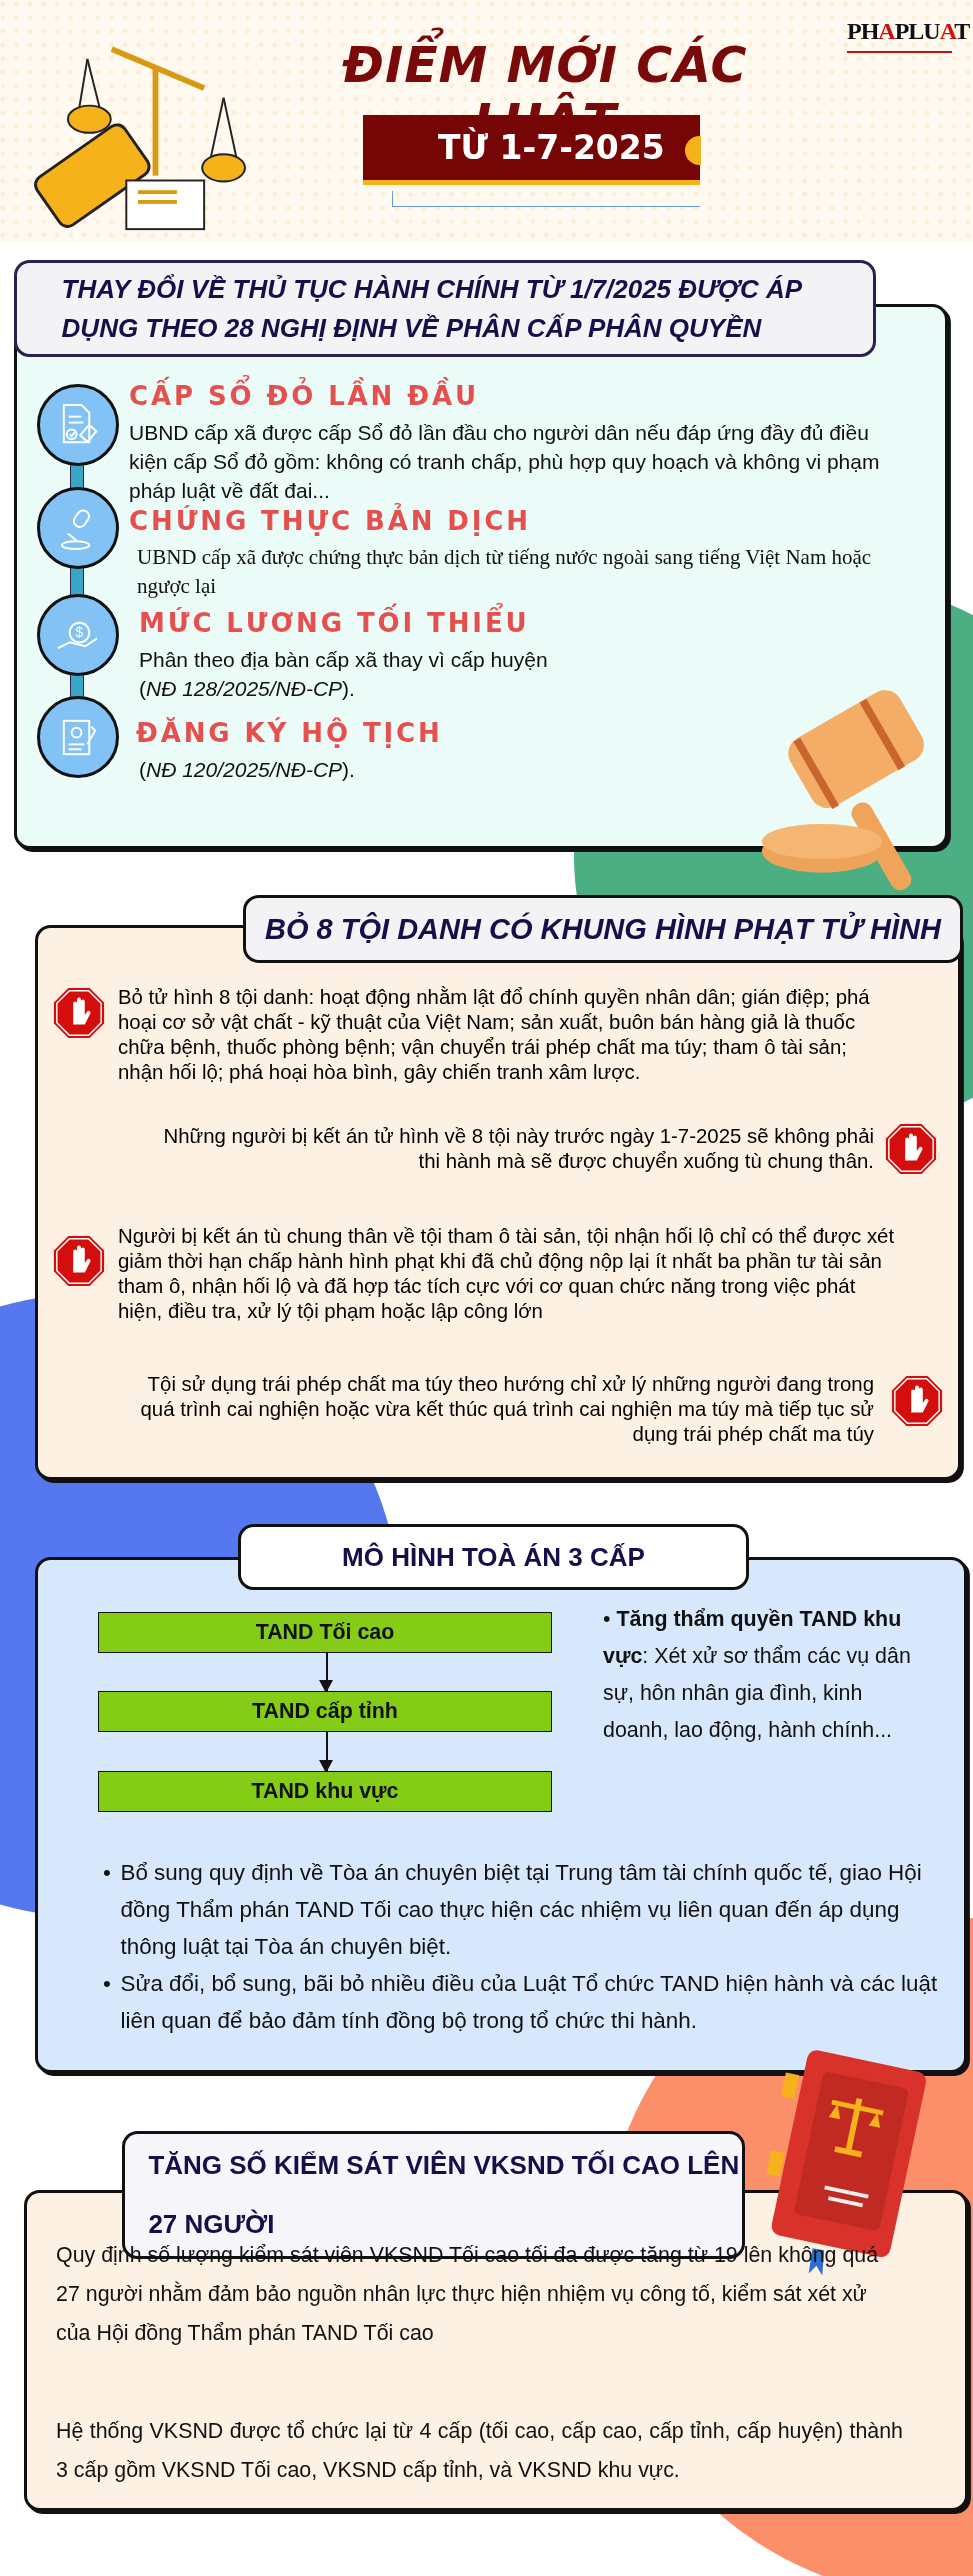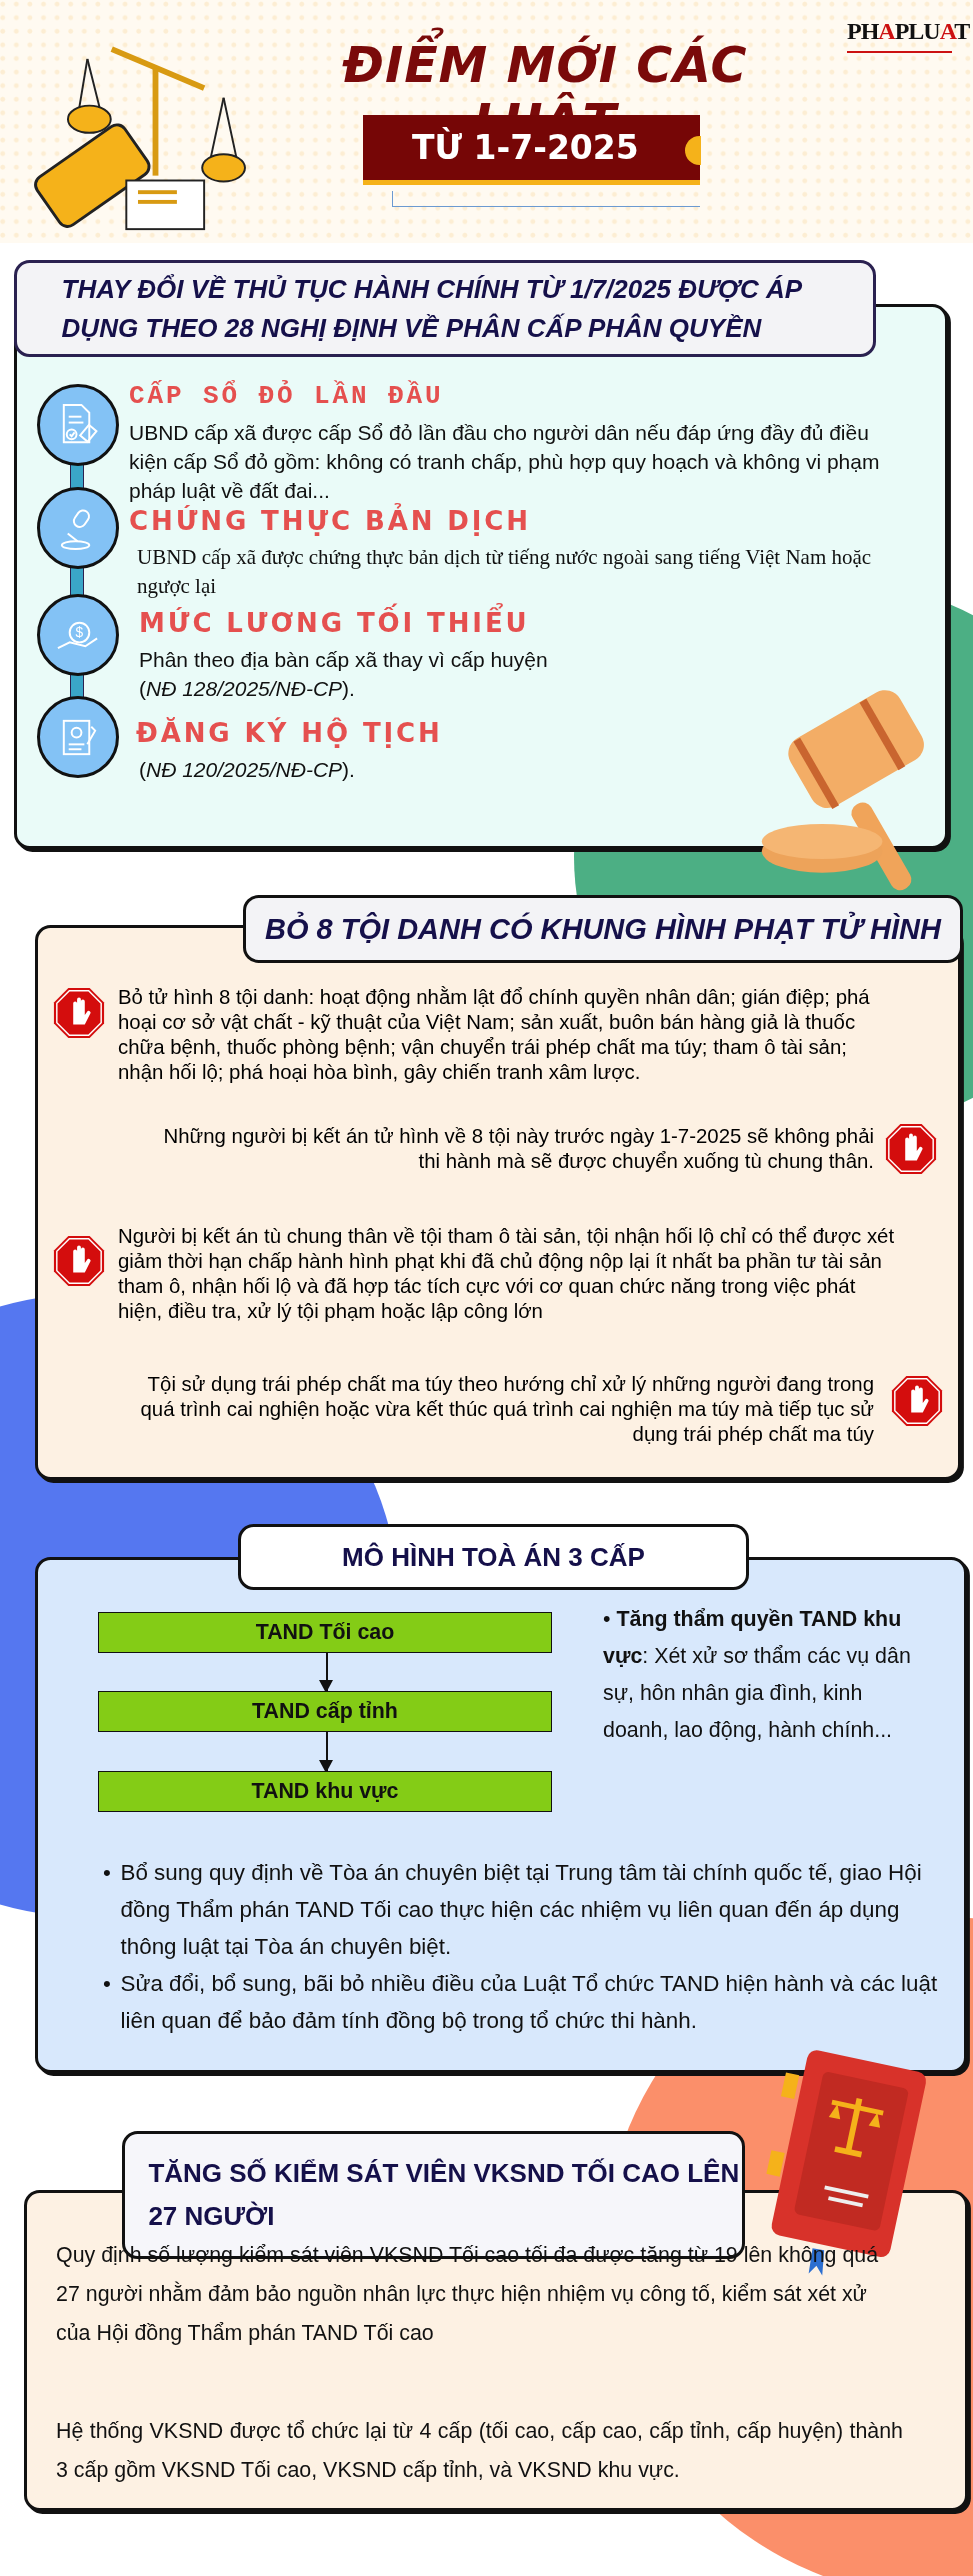--- a/index.html
+++ b/index.html
@@ -22,21 +22,21 @@
       #fffaf1;
   }
   .title-main {
     left: 292px; top: 37px; width: 506px; text-align: center;
     font-family: "DejaVu Sans", sans-serif; font-weight: 700; font-style: italic;
     font-size: 49px; color: #7a0a0a; letter-spacing: 1px;
   }
   .date-banner {
     left: 363px; top: 115px; width: 337px; height: 70px;
     background: #760606; color: #fff;
-    display: flex; align-items: center; padding-left: 49px;
+    display: flex; align-items: center; padding-left: 75px;
     font-family: "DejaVu Sans", sans-serif; font-weight: 700; font-size: 33px;
     border-bottom: 5.8px solid #f5b21a;
   }
   .date-banner .dot {
     position: absolute; right: -1px; top: 21.4px; width: 15.6px; height: 29px;
     background: #f5b21a; border-radius: 15.6px 0 0 15.6px;
   }
   .date-line {
     left: 392px; top: 191px; width: 308px; height: 15.6px;
     border-left: 1px solid #6b9ad1; border-bottom: 1px solid #6b9ad1;
@@ -118,21 +118,21 @@
   .s3-side { left: 603px; top: 1601px; width: 321px; font-size: 21.4px; line-height: 37px; }
   .s3-side b { font-weight: 700; }
   .bullets { left: 103px; top: 1854px; width: 856px; font-size: 22.4px; line-height: 37px; }
   .bullets li { list-style: none; position: relative; padding-left: 17.5px; }
   .bullets li::before { content: "•"; position: absolute; left: 0; }
 
   
   .s4-card { left: 24px; top: 2190px; width: 944px; height: 321px; background: #fdf1e3; }
   .s4-tab {
     left: 122px; top: 2131px; width: 623px; height: 128px;
-    padding-left: 23.4px; font-size: 26px; line-height: 43px; background: #f6f6fa; border-color: #111;
+    padding-left: 23.4px; font-size: 26px; line-height: 59px; background: #f6f6fa; border-color: #111;
   }
   .s4-text { left: 56px; width: 847px; font-size: 21.4px; line-height: 39px; }
   .justify { text-align: justify; }
 </style>
 </head>
 <body>
 
 <div class="abs header-bg"></div>
 
 <svg class="abs illus" viewBox="0 0 260 220">
@@ -172,21 +172,21 @@
 <div class="abs t-icon" style="left:37px;top:384px;">
   <svg width="49" height="49" viewBox="0 0 50 50" fill="none" stroke="#fff" stroke-width="2">
       <path d="M10 4h18l8 8v30H10z"></path>
       <line x1="15" y1="16" x2="28" y2="16"></line>
       <line x1="15" y1="22" x2="30" y2="22"></line>
       <circle cx="18" cy="34" r="5"></circle>
       <path d="M16 34l2 2 3-4"></path>
       <rect x="30" y="26" width="10" height="14" transform="rotate(40 35 33)"></rect>
     </svg>
 </div>
-<div class="abs t-title" style="left:129px;top:381px;font-family:Liberation Mono, monospace;">CẤP SỔ ĐỎ LẦN ĐẦU</div>
+<div class="abs t-title" style="left:129px;top:381px;">CẤP SỔ ĐỎ LẦN ĐẦU</div>
 <div class="abs t-text" style="left:129px;top:418px;width:779px;">UBND cấp xã được cấp Sổ đỏ lần đầu cho người dân nếu đáp ứng đầy đủ điều kiện cấp Sổ đỏ gồm: không có tranh chấp, phù hợp quy hoạch và không vi phạm pháp luật về đất đai...</div>
 
 <div class="abs t-icon" style="left:37px;top:487px;">
   <svg width="49" height="49" viewBox="0 0 50 50" fill="none" stroke="#fff" stroke-width="2">
       <rect x="22" y="6" width="12" height="18" rx="6" transform="rotate(35 28 15)"></rect>
       <path d="M14 30l10 8"></path>
       <ellipse cx="22" cy="42" rx="14" ry="4"></ellipse>
     </svg>
 </div>
 <div class="abs t-title" style="left:129px;top:506px;">CHỨNG THỰC BẢN DỊCH</div>

